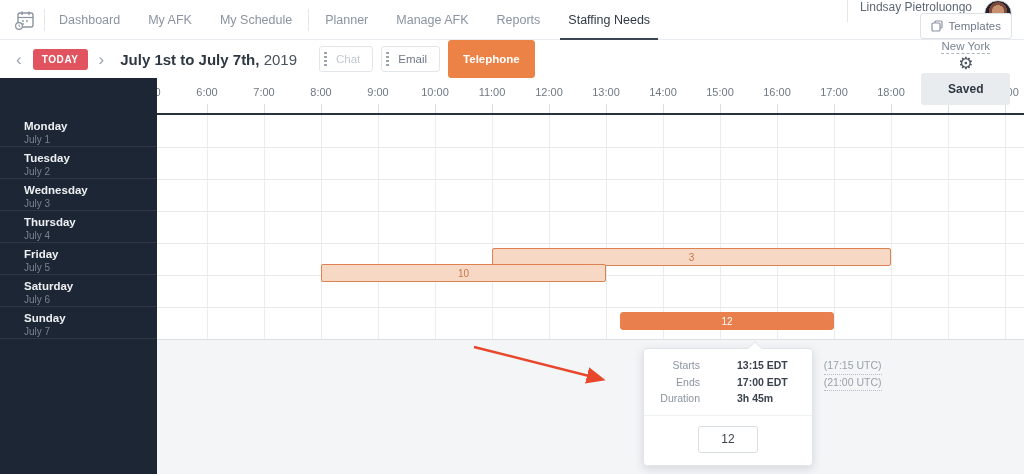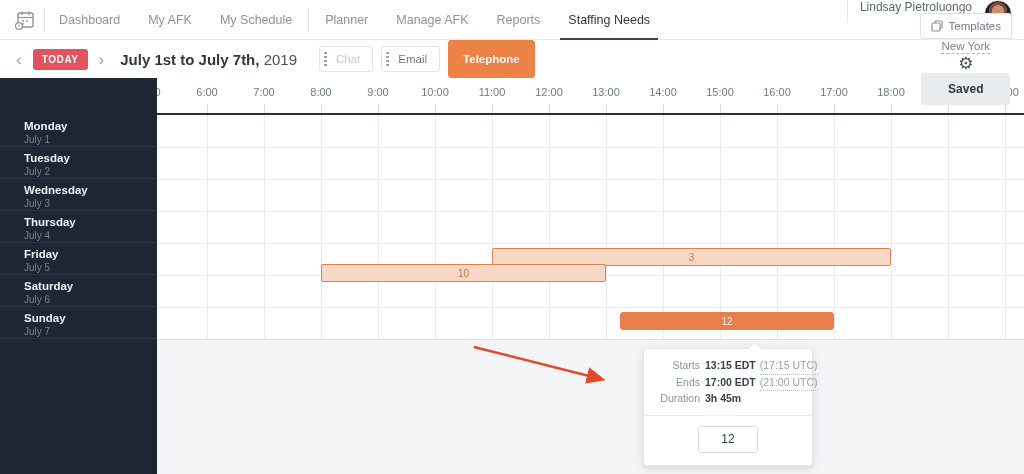--- a/index.html
+++ b/index.html
@@ -69,21 +69,21 @@
              font-size:10px;z-index:2;cursor:pointer;}
   .shift-bar.outline{background:#F7D8C4;border:1px solid #DD8153;border-radius:2px;color:#C47A4E;}
   .shift-bar.solid{background:#E87F4C;border:1px solid #E87F4C;border-radius:3px;color:#fff;}
 
   
   .tooltip{position:absolute;left:643px;top:348px;width:170px;background:#fff;border:1px solid #E2E6EA;
            border-radius:4px;box-shadow:0 3px 10px rgba(40,50,60,0.15);z-index:7;}
   .tooltip-caret{position:absolute;top:-6px;left:106px;width:10px;height:10px;background:#fff;
            border-left:1px solid #E2E6EA;border-top:1px solid #E2E6EA;transform:rotate(45deg);}
   .tt-rows{padding:9px 8px 8px 6px;}
-  .tt-row{display:flex;font-size:10.5px;line-height:15.5px;white-space:nowrap;}
+  .tt-row{display:flex;font-size:10.5px;line-height:15.5px;white-space:nowrap;gap:32px;}
   .tt-label{width:50px;text-align:right;color:#8A94A0;margin-right:5px;flex:none;}
   .tt-value{color:#39424E;font-weight:700;}
   .tt-utc{color:#98A1AB;font-weight:400;margin-left:4px;border-bottom:1px dotted #B6BDC6;cursor:pointer;}
   .tt-divider{border-top:1px solid #EDF0F3;}
   .tt-input-wrap{padding:10px 0 12px;display:flex;justify-content:center;}
   .tt-input{width:60px;height:27px;border:1px solid #D8DDE2;border-radius:3px;text-align:center;
             font-size:12px;color:#39424E;font-family:"Liberation Sans",sans-serif;outline:none;}
 
   .annotation-svg{position:absolute;left:0;top:0;z-index:8;pointer-events:none;}
 </style>

